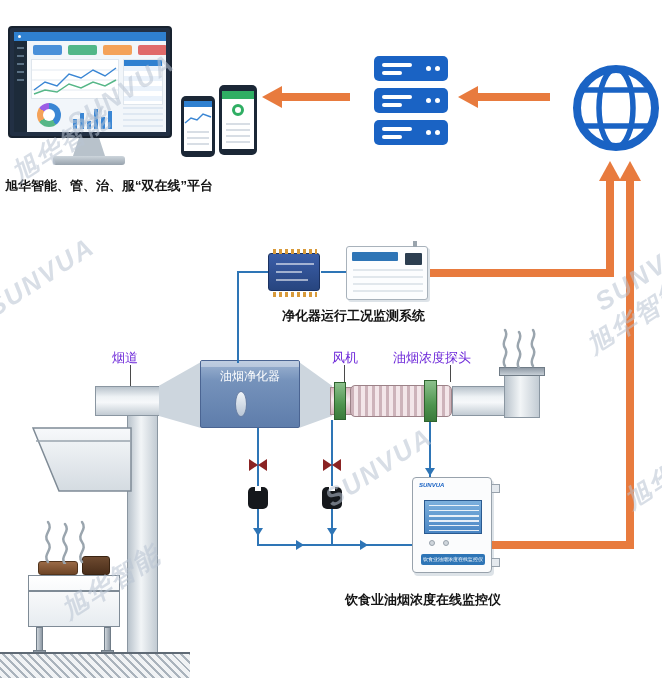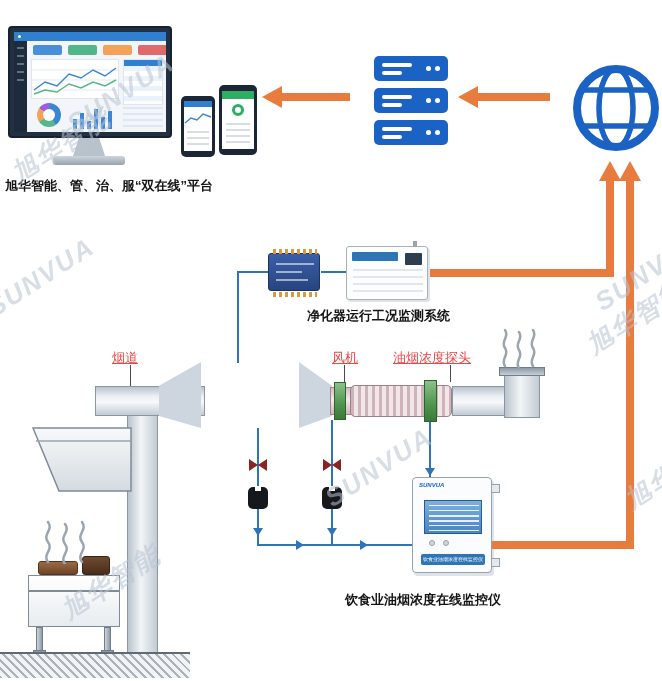--- a/index.html
+++ b/index.html
@@ -61,21 +61,21 @@
 
   
   .bline{background:#2e75b6;z-index:12;}
   .arr-r{width:0;height:0;border-top:5px solid transparent;border-bottom:5px solid transparent;
      border-left:8px solid #2e75b6;z-index:13;}
   .arr-d{width:0;height:0;border-left:5px solid transparent;border-right:5px solid transparent;
      border-top:8px solid #2e75b6;z-index:13;}
 
   
   .cap{font-size:13px;font-weight:600;color:#141414;white-space:nowrap;z-index:25;}
-  .lbl{font-size:13px;font-weight:500;color:#ef4444;white-space:nowrap;z-index:25;text-decoration:underline;}
+  .lbl{font-size:13px;font-weight:500;color:#6d28d9;white-space:nowrap;z-index:25;}
   .leader{width:1px;background:#4a4a4a;z-index:8;}
 
   
   .datalogger{left:268px;top:253px;width:52px;height:38px;border-radius:3px;z-index:15;
      background:linear-gradient(180deg,#3b5ea8,#27457f);border:1px solid #1b3262;}
   .pins{left:4px;width:44px;height:5px;background:repeating-linear-gradient(90deg,#d89a3a 0 3px,transparent 3px 6px);}
   .dl-line{left:7px;width:38px;height:2px;background:rgba(255,255,255,.55);}
   .whitebox{left:346px;top:246px;width:82px;height:54px;background:#fcfdfe;border:1px solid #a8b2bb;
      border-radius:3px;z-index:15;box-shadow:2px 2px 0 #dde3e8;}
   .wb-strip{left:5px;top:5px;width:46px;height:9px;background:#2e75b6;border-radius:1px;}
@@ -285,33 +285,38 @@
     <div class="dl-line" style="top:25px;width:32px;"></div>
   </div>
 
   <div class="whitebox">
     <div class="wb-ant"></div>
     <div class="wb-strip"></div>
     <div class="wb-screen"></div>
     <div class="wb-lines"></div>
   </div>
 
-  <div class="cap" style="left:282px;top:307px;margin-left:25px;">净化器运行工况监测系统</div>
+  <div class="cap" style="left:282px;top:307px;">净化器运行工况监测系统</div>
 
   <div class="lbl" style="left:112px;top:349px;">烟道</div>
   <div class="leader" style="left:130px;top:365px;height:21px;"></div>
   <div class="lbl" style="left:332px;top:349px;">风机</div>
   <div class="leader" style="left:344px;top:365px;height:21px;"></div>
   <div class="lbl" style="left:393px;top:349px;">油烟浓度探头</div>
   <div class="leader" style="left:450px;top:365px;height:17px;"></div>
 
   <div class="duct-v riser"></div>
   <div class="duct-h h-duct"></div>
   <div class="trans-l"></div>
   <div class="trans-r"></div>
+  <div class="purifier">
+    <div class="pur-top"></div>
+    <div class="pur-label">油烟净化器</div>
+    <div class="pur-oval"></div>
+  </div>
   <div class="pipe-pink"></div>
   <div class="gband gband1"></div>
   <div class="corrugated"></div>
   <div class="gband gband2"></div>
   <div class="duct-h pipe-b"></div>
   <div class="duct-v elbow-v"></div>
   <div class="flange"></div>
 
   <div class="steam" style="left:498px;top:328px;">
     <svg width="44" height="40" viewBox="0 0 44 40">

